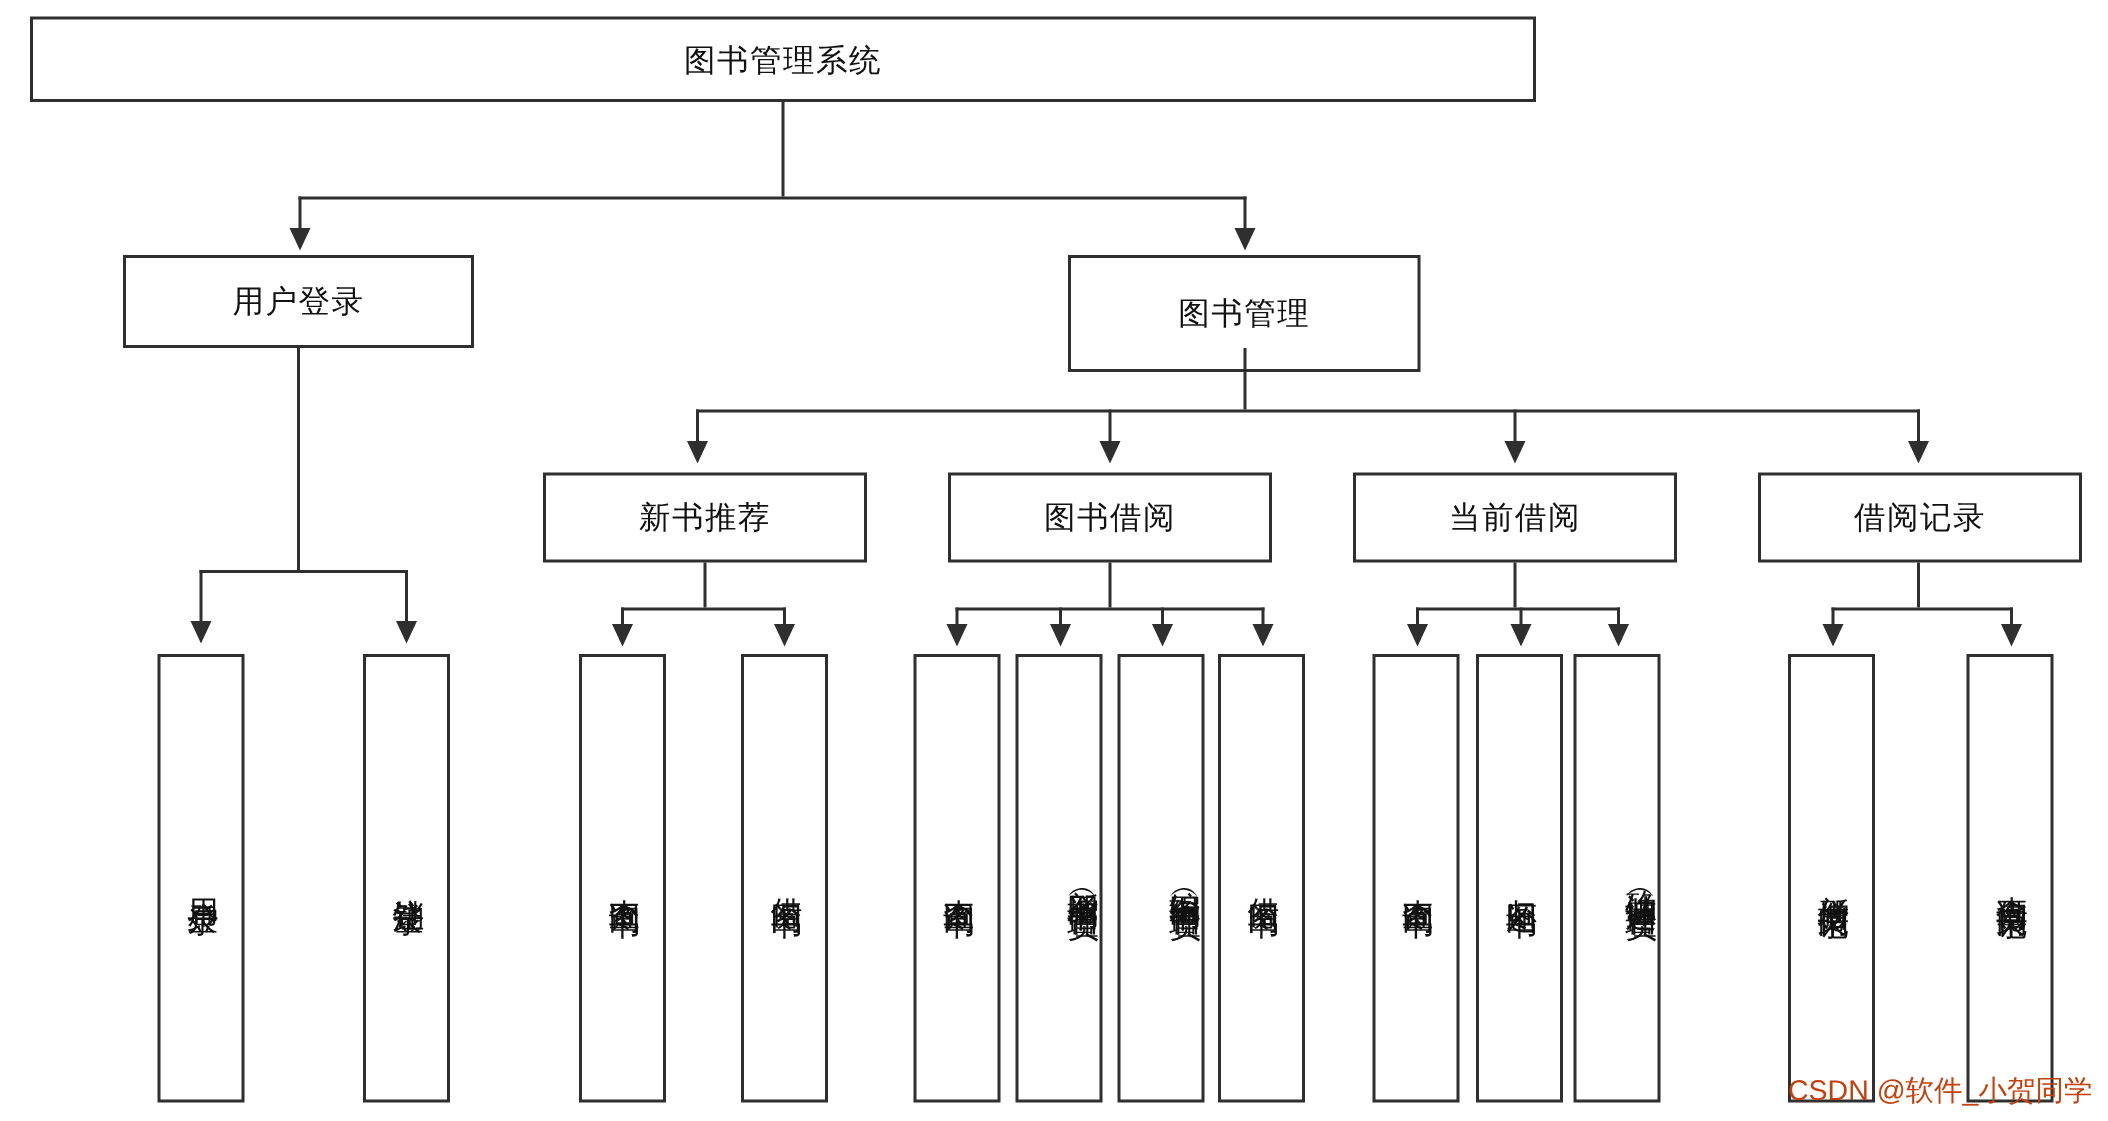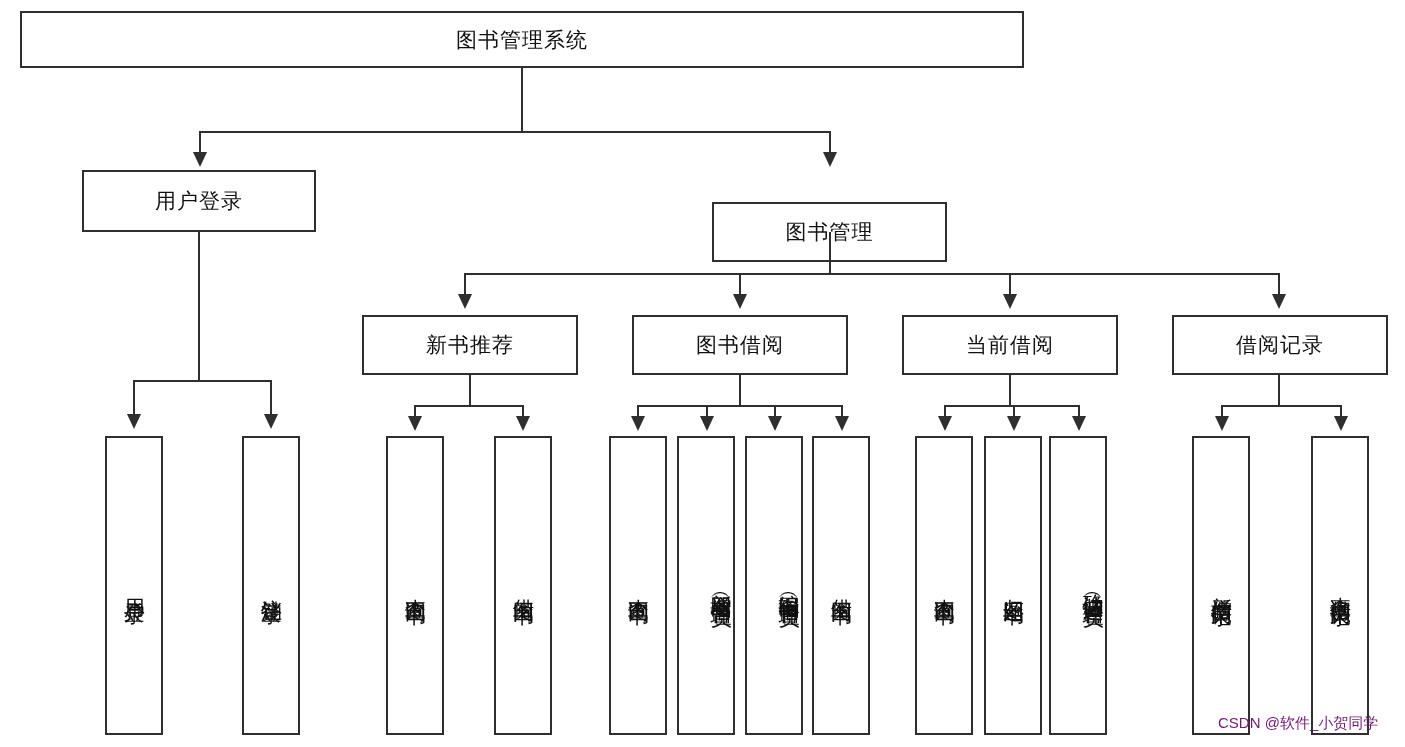--- a/index.html
+++ b/index.html
@@ -9,39 +9,39 @@
         display:flex;align-items:center;justify-content:center;text-align:center;color:#111;}
   .node.h{font-size:21px;letter-spacing:1px;text-align:right;}
   .node.v{writing-mode:vertical-rl;text-orientation:upright;font-size:21px;
           line-height:1.18;letter-spacing:2px;padding:6px 0;align-items:flex-start;justify-content:center;}
   .node.v.mid{align-items:center;}
   .ln{position:absolute;background:#2f2f2f;}
   .ln.hz{height:2px;}
   .ln.vt{width:2px;}
   .arrow{position:absolute;width:0;height:0;border-left:7px solid transparent;
          border-right:7px solid transparent;border-top:15px solid #2f2f2f;}
-  .wm{position:absolute;font-size:15px;color:#701a75;white-space:nowrap;padding-left:26px;}
+  .wm{position:absolute;font-size:19px;color:#c2410c;white-space:nowrap;}
 </style>
 </head>
 <body>
 
 <div id="canvas">
 
   <div class="node h" style="left:20px;top:11px;width:1004px;height:57px;">图书管理系统</div>
 
   <div class="ln vt" style="left:521px;top:68px;height:63px;"></div>
 
   <div class="ln hz" style="left:199px;top:131px;width:632px;"></div>
   <div class="ln vt" style="left:199px;top:131px;height:22px;"></div>
   <div class="ln vt" style="left:829px;top:131px;height:22px;"></div>
   <div class="arrow" style="left:193px;top:152px;"></div>
   <div class="arrow" style="left:823px;top:152px;"></div>
 
   <div class="node h" style="left:82px;top:170px;width:234px;height:62px;">用户登录</div>
-  <div class="node h" style="left:712px;top:170px;width:235px;height:60px;margin-top:32px;">图书管理</div>
+  <div class="node h" style="left:712px;top:170px;width:235px;height:78px;">图书管理</div>
 
   <div class="ln vt" style="left:198px;top:232px;height:148px;"></div>
   <div class="ln hz" style="left:133px;top:380px;width:138px;"></div>
   <div class="ln vt" style="left:133px;top:380px;height:36px;"></div>
   <div class="ln vt" style="left:270px;top:380px;height:36px;"></div>
   <div class="arrow" style="left:127px;top:414px;"></div>
   <div class="arrow" style="left:264px;top:414px;"></div>
 
   <div class="ln vt" style="left:829px;top:232px;height:41px;"></div>
   <div class="ln hz" style="left:464px;top:273px;width:816px;"></div>

